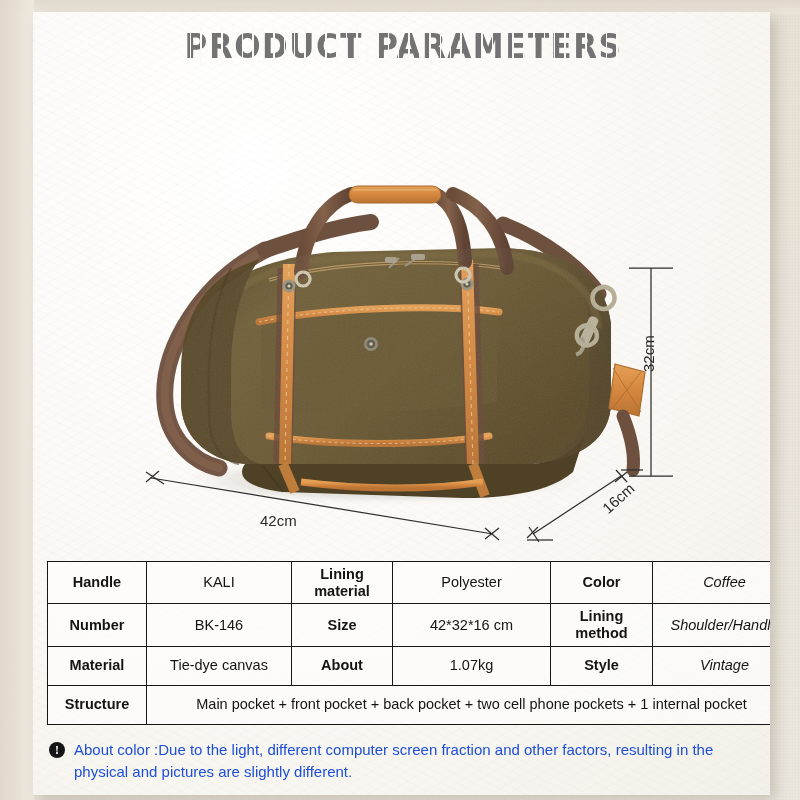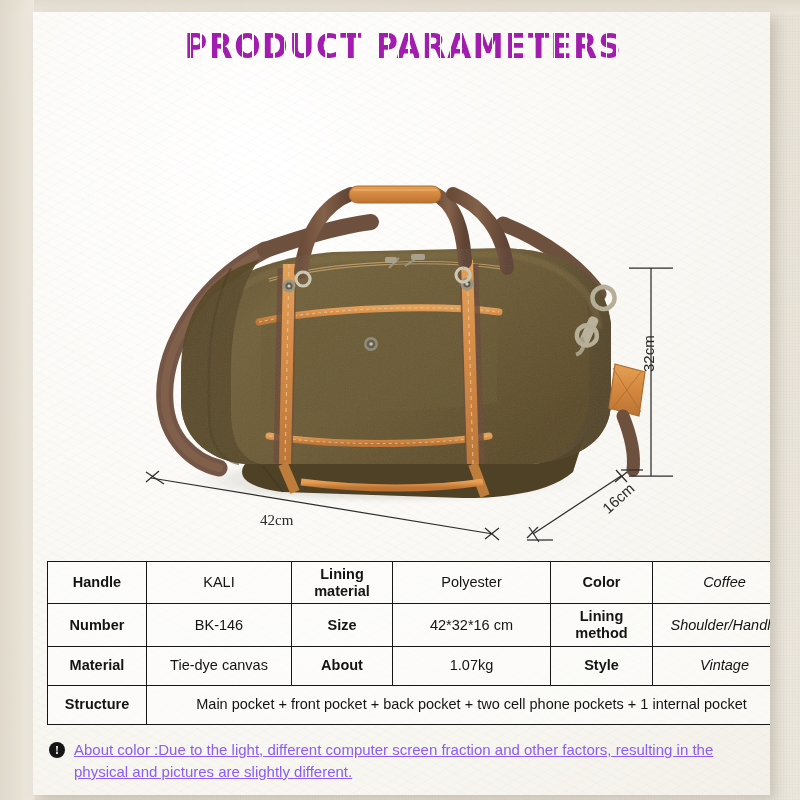--- a/index.html
+++ b/index.html
@@ -61,21 +61,21 @@
   
   #title {
     position: absolute;
     top: 16px;
     left: 4px; right: 0;
     text-align: center;
     font-family: "DejaVu Sans", sans-serif;
     font-weight: bold;
     font-size: 31px;
     letter-spacing: 1.5px;
-    color: #a21caf;
+    color: #737373;
     white-space: nowrap;
   }
   
   #title .stencil {
     position: relative;
     display: inline-block;
     transform: scaleY(1.08);
   }
   #title .stencil::after {
     content: "";
@@ -100,21 +100,21 @@
   .svgfill { display:block; width:100%; height:100%; }
 
   
   .dim-label {
     position: absolute;
     font-family: "Liberation Sans", sans-serif;
     font-size: 15px;
     color: #2a2a2a;
     white-space: nowrap;
   }
-  #dim-42 { left: 227px; top: 440px; font-family: Liberation Serif, serif; }
+  #dim-42 { left: 227px; top: 440px; }
   #dim-32 { left: 607px; top: 300px; transform: rotate(-90deg); transform-origin: left top; }
   #dim-16 { left: 566px; top: 432px; transform: rotate(-42deg); transform-origin: left top; }
 
   
   #spec-table {
     position: absolute;
     left: 14px;
     top: 549px;
     width: 707px;
     border-collapse: collapse;
@@ -159,23 +159,22 @@
     color: #ffffff;
     font-size: 12px;
     font-weight: bold;
     line-height: 16px;
     text-align: center;
     margin-top: 3px;
     font-family: "Liberation Serif", serif;
   }
   #note-text {
     font-size: 15px;
-    color: #8b5cf6;
+    color: #1d4ed8;
     line-height: 1.45;
-    text-decoration: underline;
   }
 </style>
 </head>
 <body>
 
 <div id="backdrop">
   <div id="backdrop-edge-top"></div>
   <div id="backdrop-edge-left"></div>
 </div>
 

